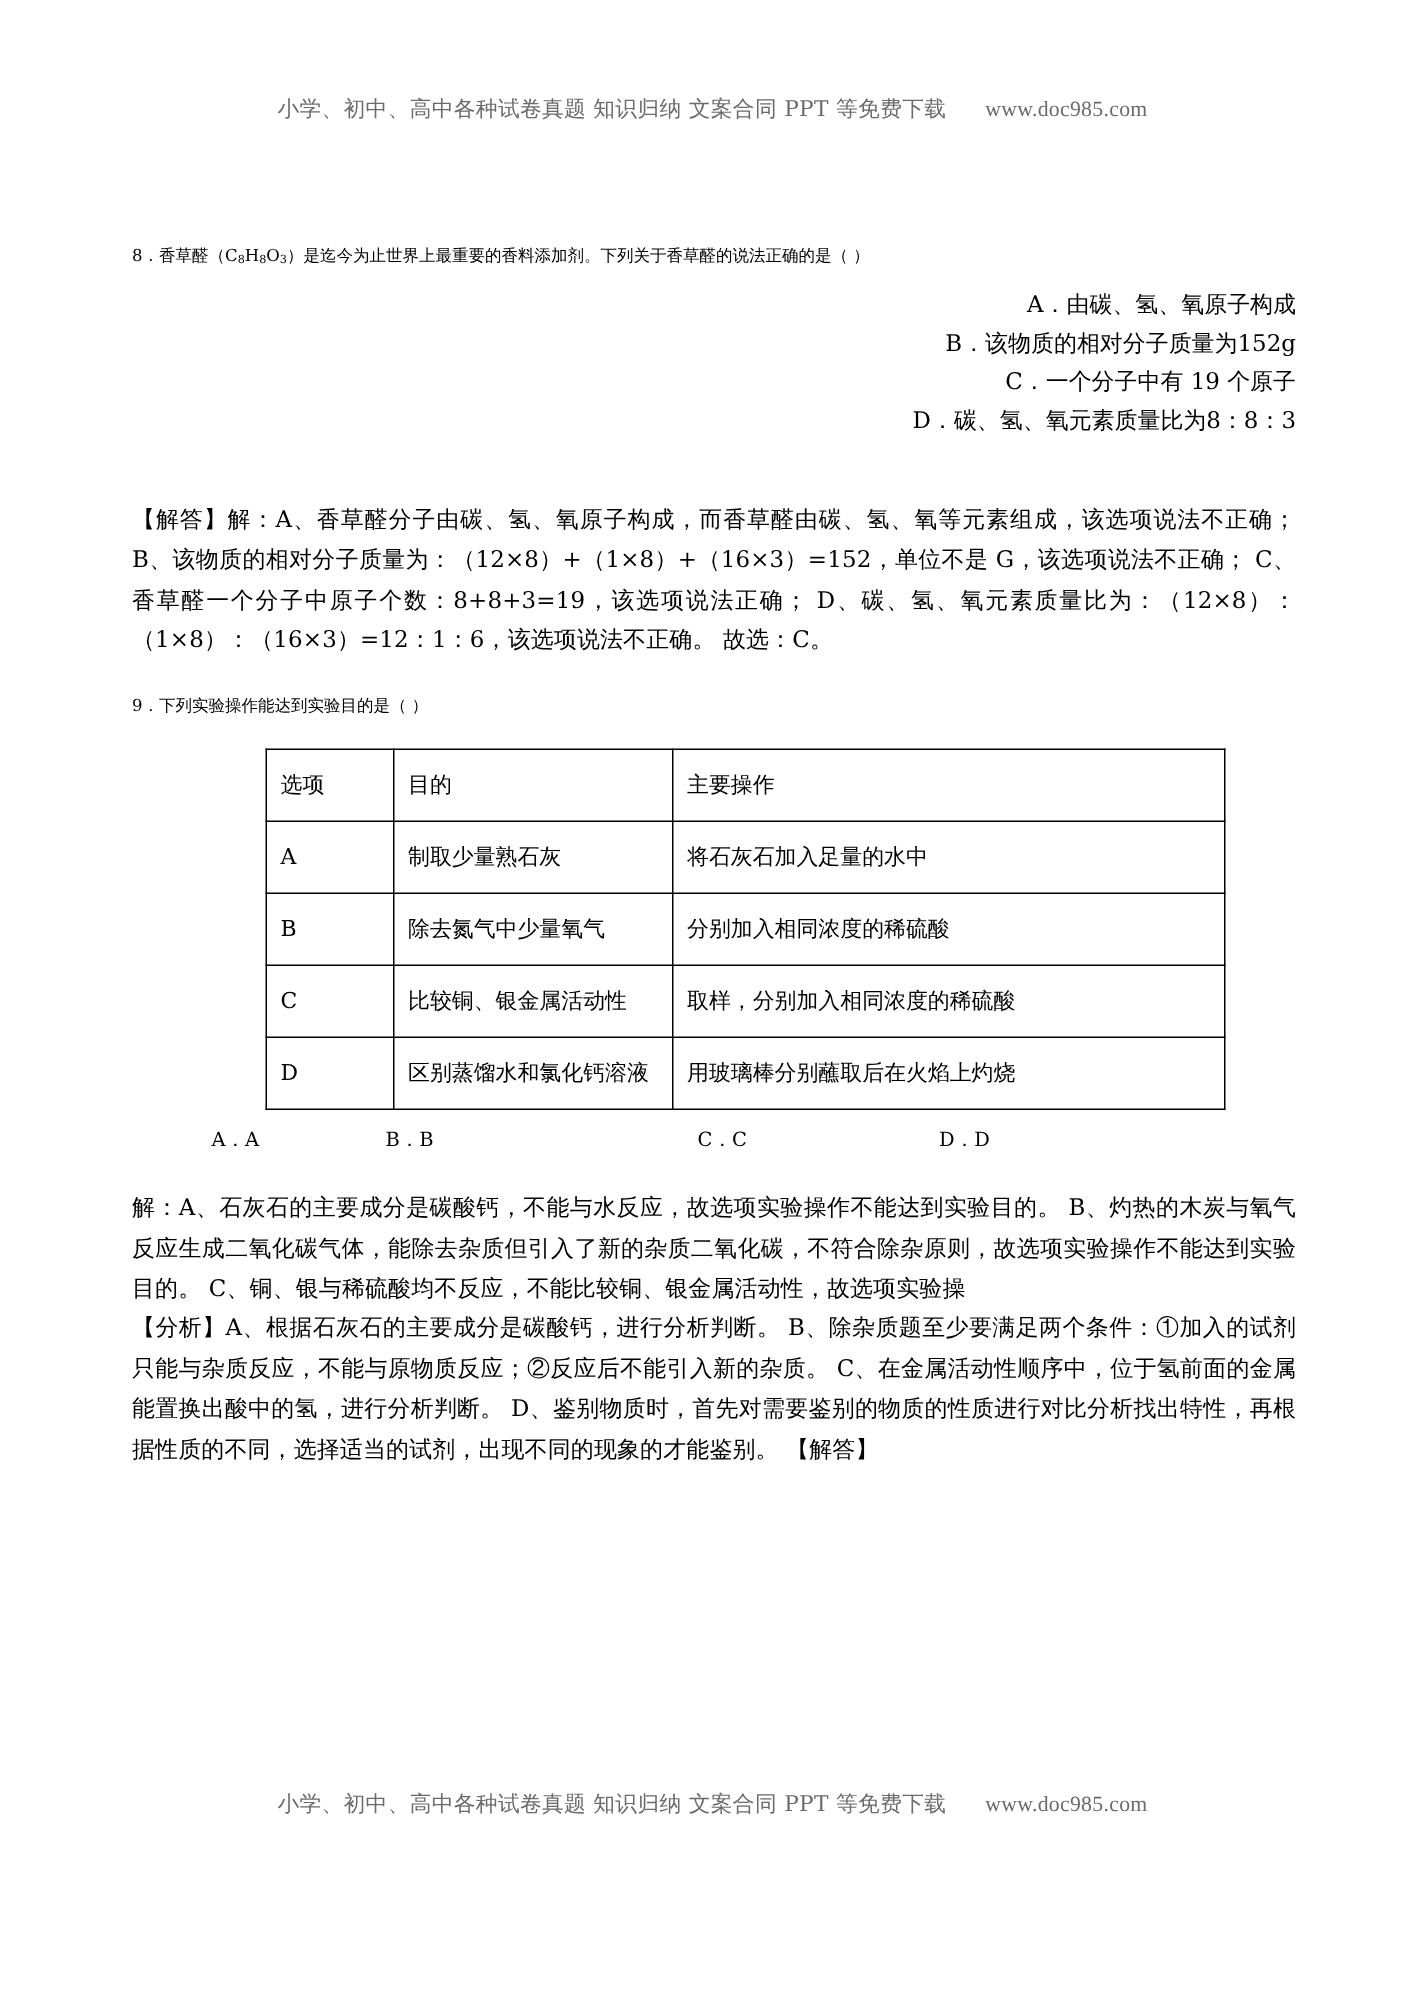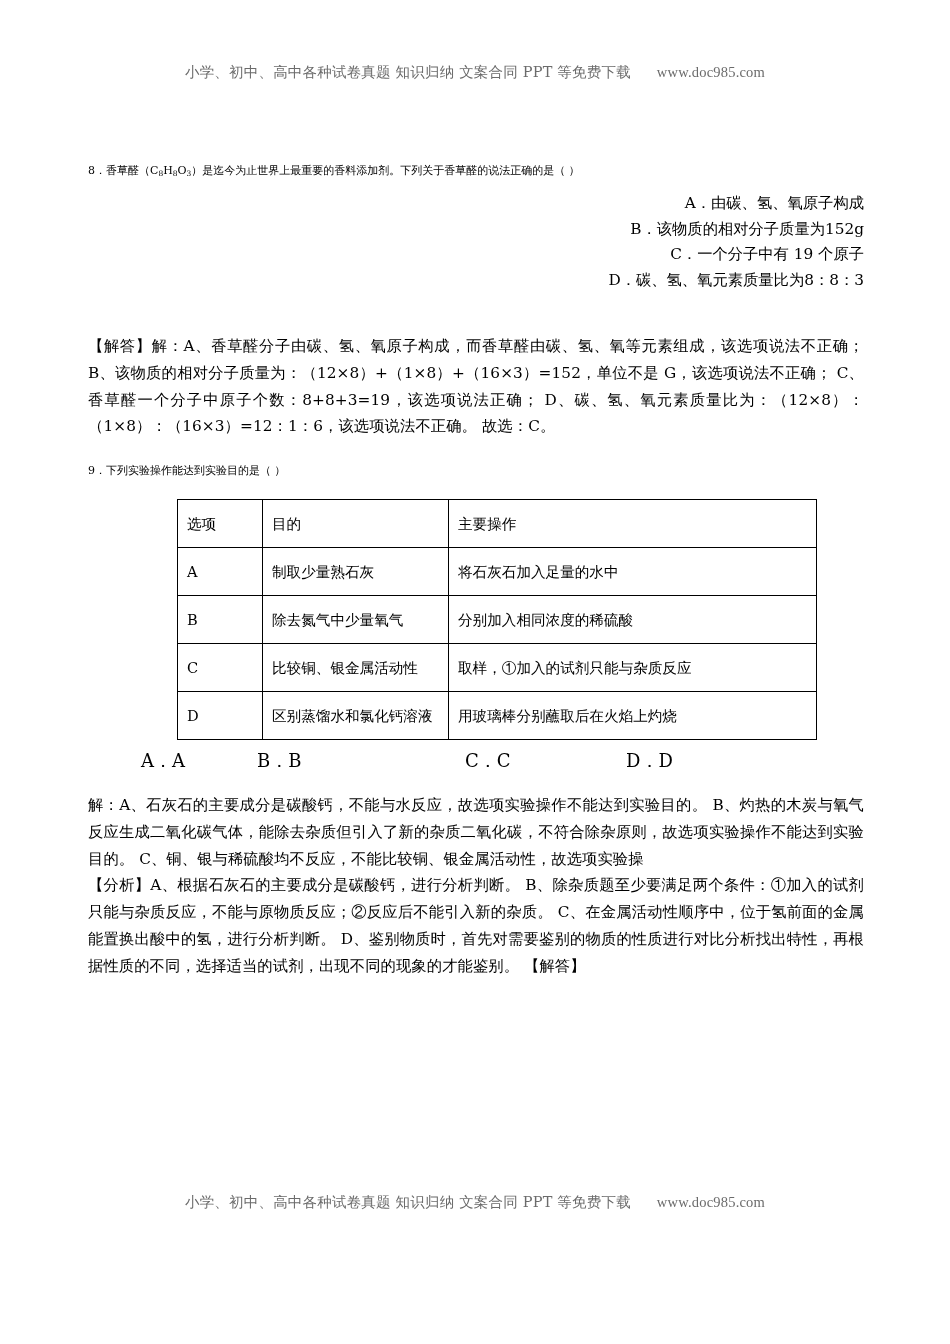--- a/index.html
+++ b/index.html
@@ -99,21 +99,21 @@
     height: 48px;
     box-sizing: border-box;
   }
   table.exp col.c1 { width: 85px; }
   table.exp col.c2 { width: 186px; }
   table.exp col.c3 { width: 368px; }
 
   .answers {
     margin-top: 8px;
     margin-left: 53px;
-    font-size: 18px;
+    font-size: 13px;
     line-height: 26px;
     position: relative;
     height: 26px;
     text-align: center;
   }
   .answers span {
     position: absolute;
     top: 0;
   }
   .ans-a { left: 0; }
@@ -174,21 +174,21 @@
             <td>将石灰石加入足量的水中</td>
           </tr>
           <tr>
             <td>B</td>
             <td>除去氮气中少量氧气</td>
             <td>分别加入相同浓度的稀硫酸</td>
           </tr>
           <tr>
             <td>C</td>
             <td>比较铜、银金属活动性</td>
-            <td>取样，①加入的试剂只能与杂质反应</td>
+            <td>取样，分别加入相同浓度的稀硫酸</td>
           </tr>
           <tr>
             <td>D</td>
             <td>区别蒸馏水和氯化钙溶液</td>
             <td>用玻璃棒分别蘸取后在火焰上灼烧</td>
           </tr>
         </tbody>
       </table>
     </div>
 

